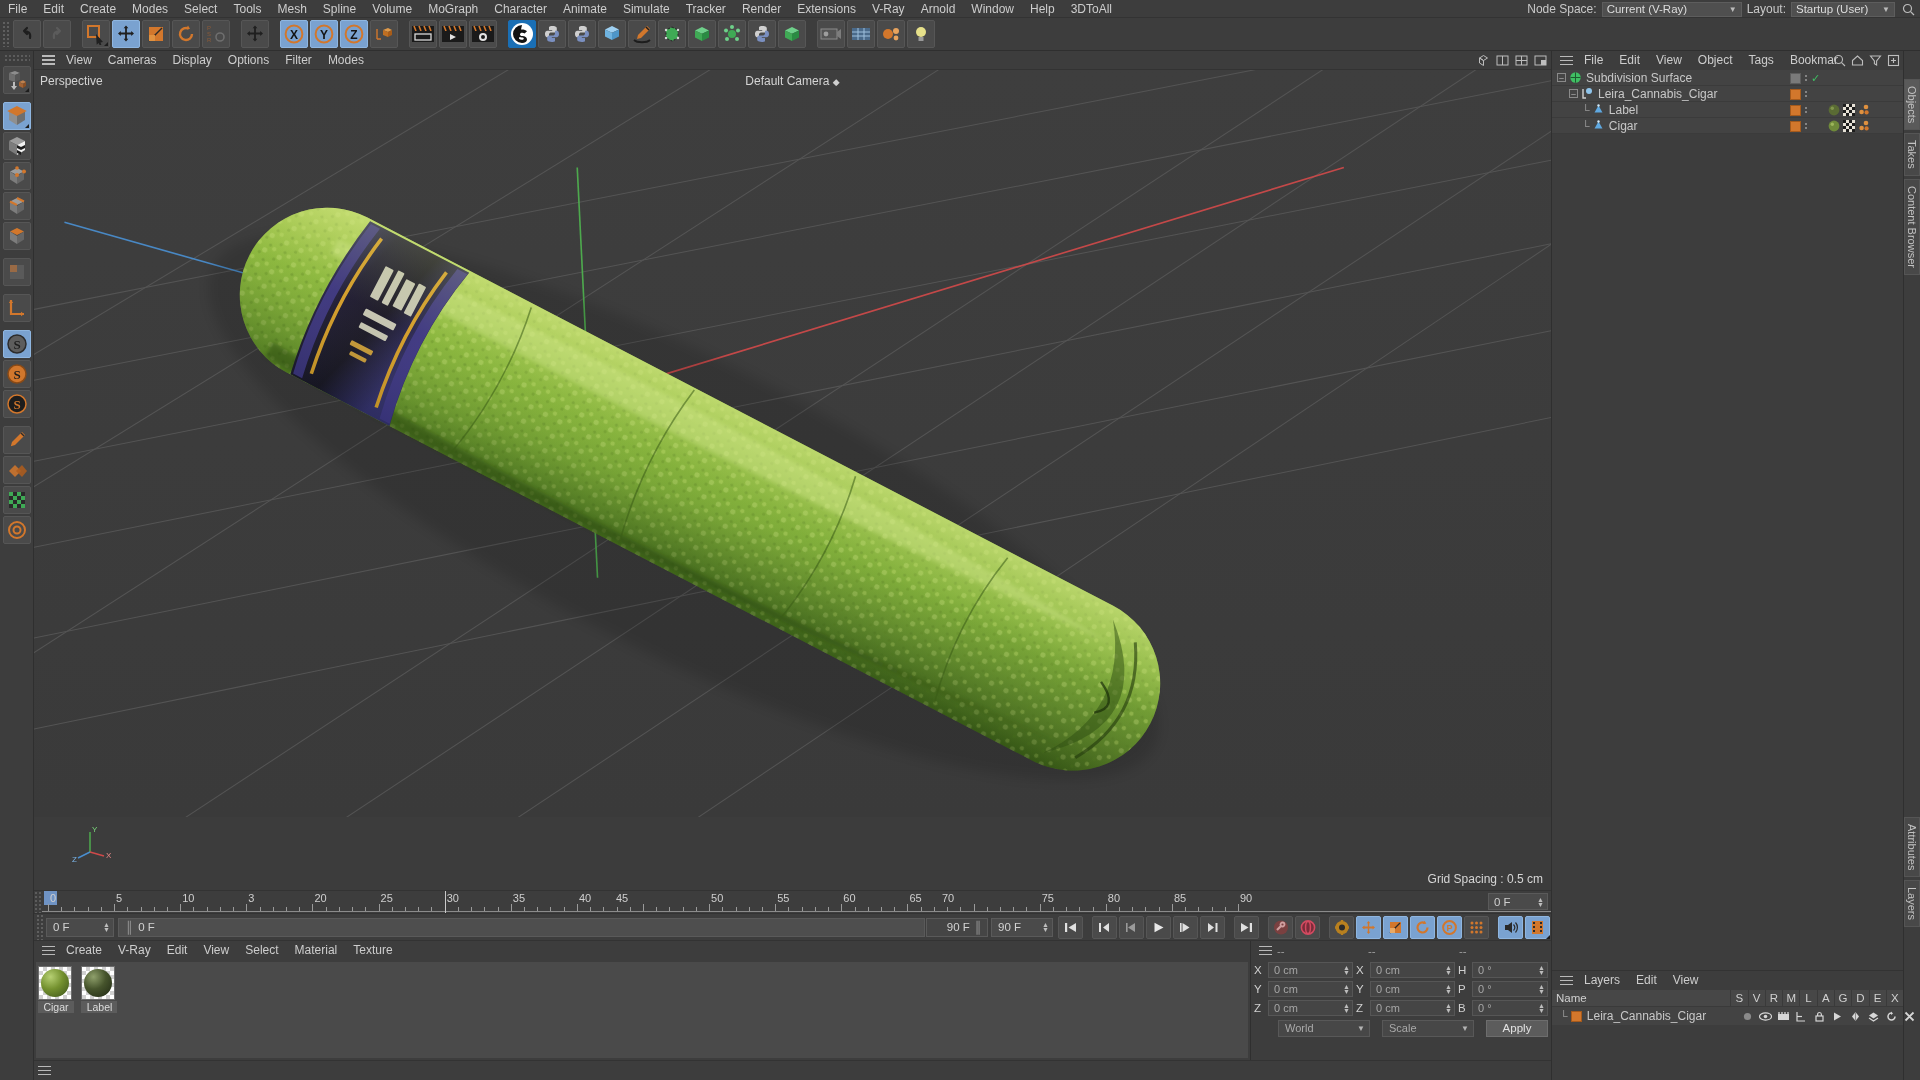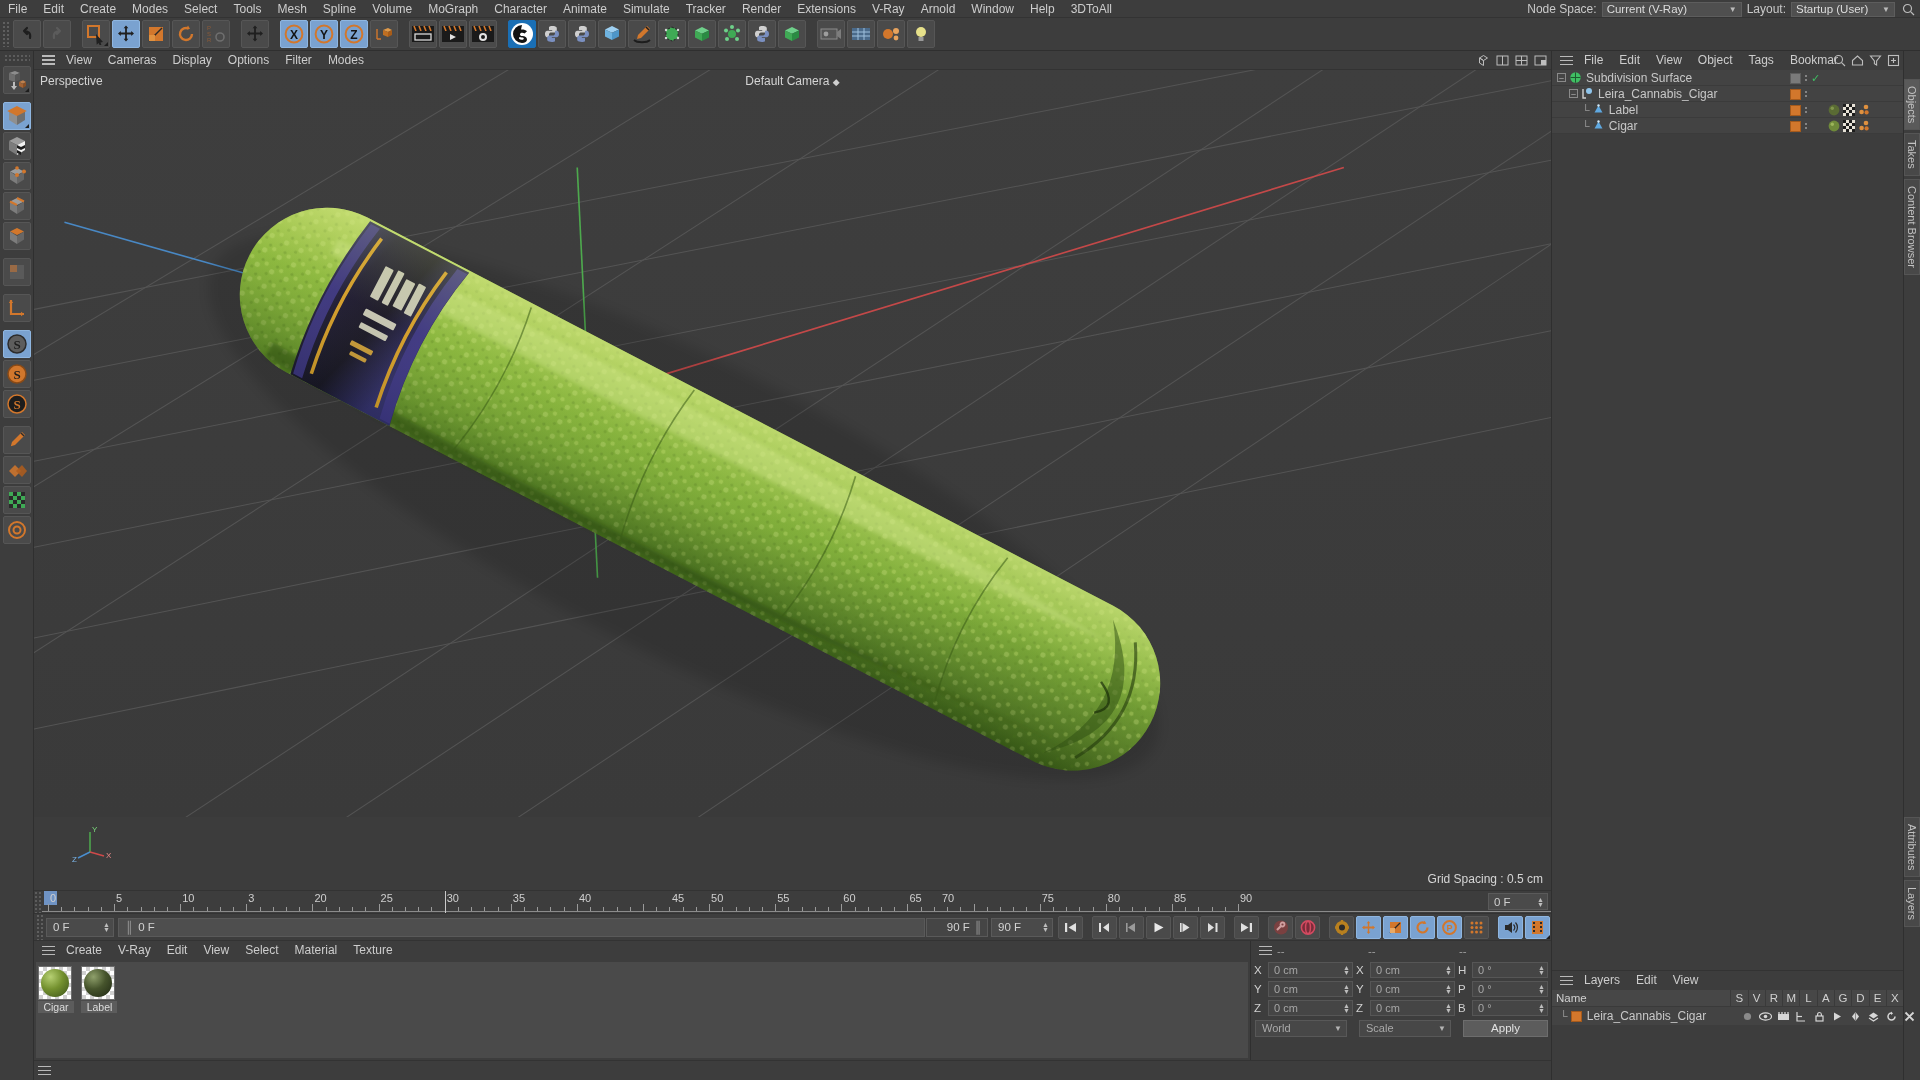--- a/index.html
+++ b/index.html
@@ -862,21 +862,21 @@
             <div class="tl-tick" style="left: 1196px; height: 7px;"></div>
             <div class="tl-num" style="left: 6px;">0</div>
             <div class="tl-num" style="left: 72.1111px;">5</div>
             <div class="tl-num" style="left: 138.222px;">10</div>
             <div class="tl-num" style="left: 204.333px;">3</div>
             <div class="tl-num" style="left: 270.444px;">20</div>
             <div class="tl-num" style="left: 336.556px;">25</div>
             <div class="tl-num" style="left: 402.667px;">30</div>
             <div class="tl-num" style="left: 468.778px;">35</div>
             <div class="tl-num" style="left: 534.889px;">40</div>
-            <div class="tl-num" style="left: 628px;">45</div>
+            <div class="tl-num" style="left: 572px;">45</div>
             <div class="tl-num" style="left: 667.111px;">50</div>
             <div class="tl-num" style="left: 733.222px;">55</div>
             <div class="tl-num" style="left: 799.333px;">60</div>
             <div class="tl-num" style="left: 865.444px;">65</div>
             <div class="tl-num" style="left: 898px;">70</div>
             <div class="tl-num" style="left: 997.667px;">75</div>
             <div class="tl-num" style="left: 1063.78px;">80</div>
             <div class="tl-num" style="left: 1129.89px;">85</div>
             <div class="tl-num" style="left: 1196px;">90</div>
             <div class="tl-mark30" style="left: 402.667px;"></div>
@@ -1158,21 +1158,21 @@
               <span class="clab">B</span>
               <div class="cfield" style="flex:1 1 auto">
                   <span>0 °</span>
                   <span class="spin">
                     <span>▲</span>
                     <span>▼</span>
                   </span>
                 </div>
             </div>
             <div class="crow bottomrow">
-              <div class="csel" style="width:92px;margin-left:1px">
+              <div class="csel" style="width:92px;margin-left:24px">
                 <span>World</span>
                   <span class="chev">▼</span>
               </div>
               <div class="csel" style="width:92px;margin-left:7px">
                 <span>Scale</span>
                   <span class="chev">▼</span>
               </div>
               <div class="capply" style="flex:1 1 auto;margin-left:7px">Apply</div>
             </div>
           </div>

